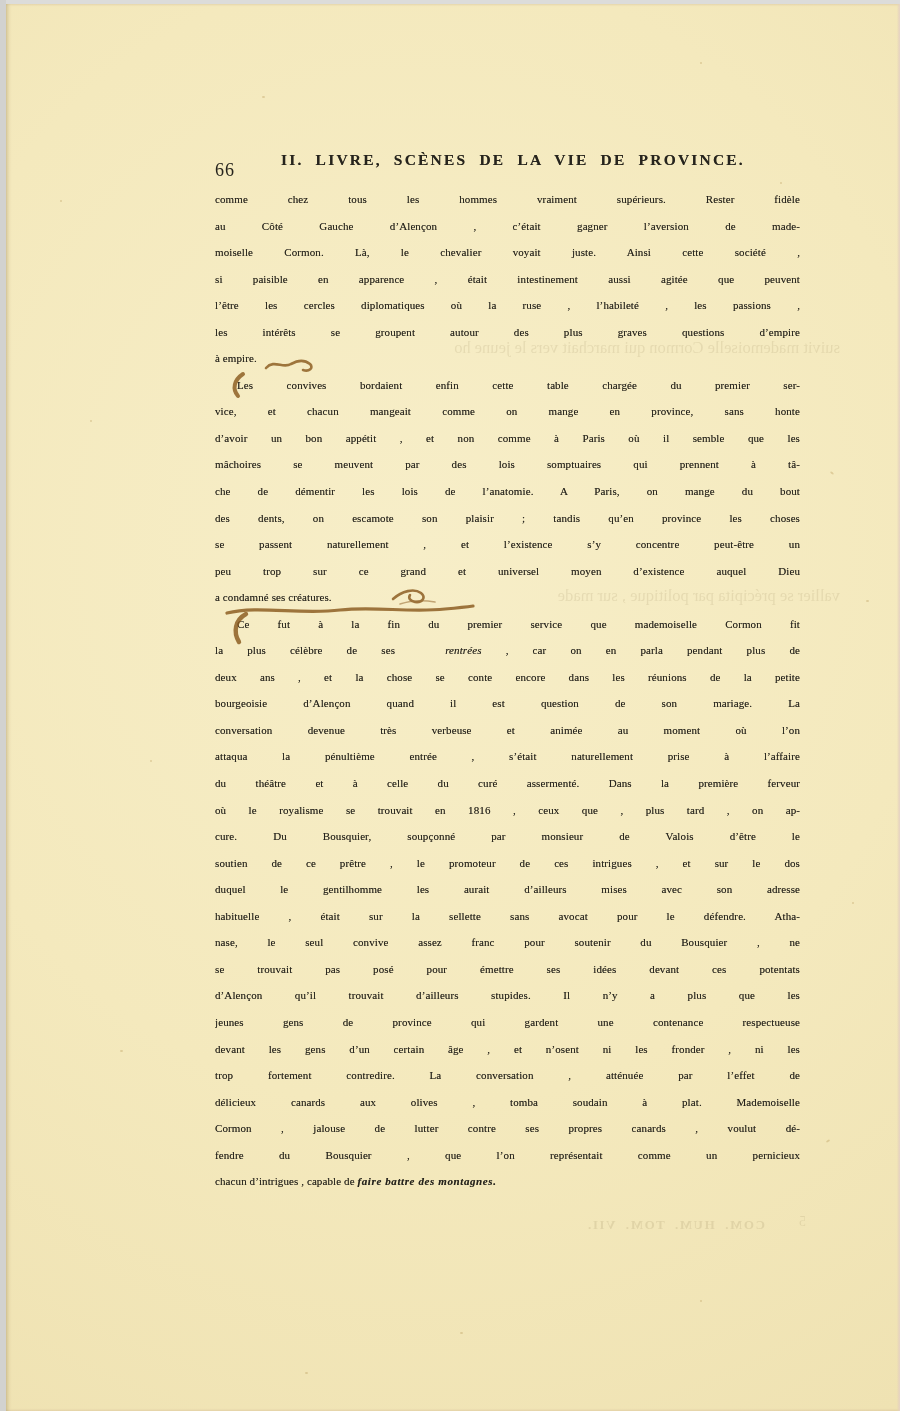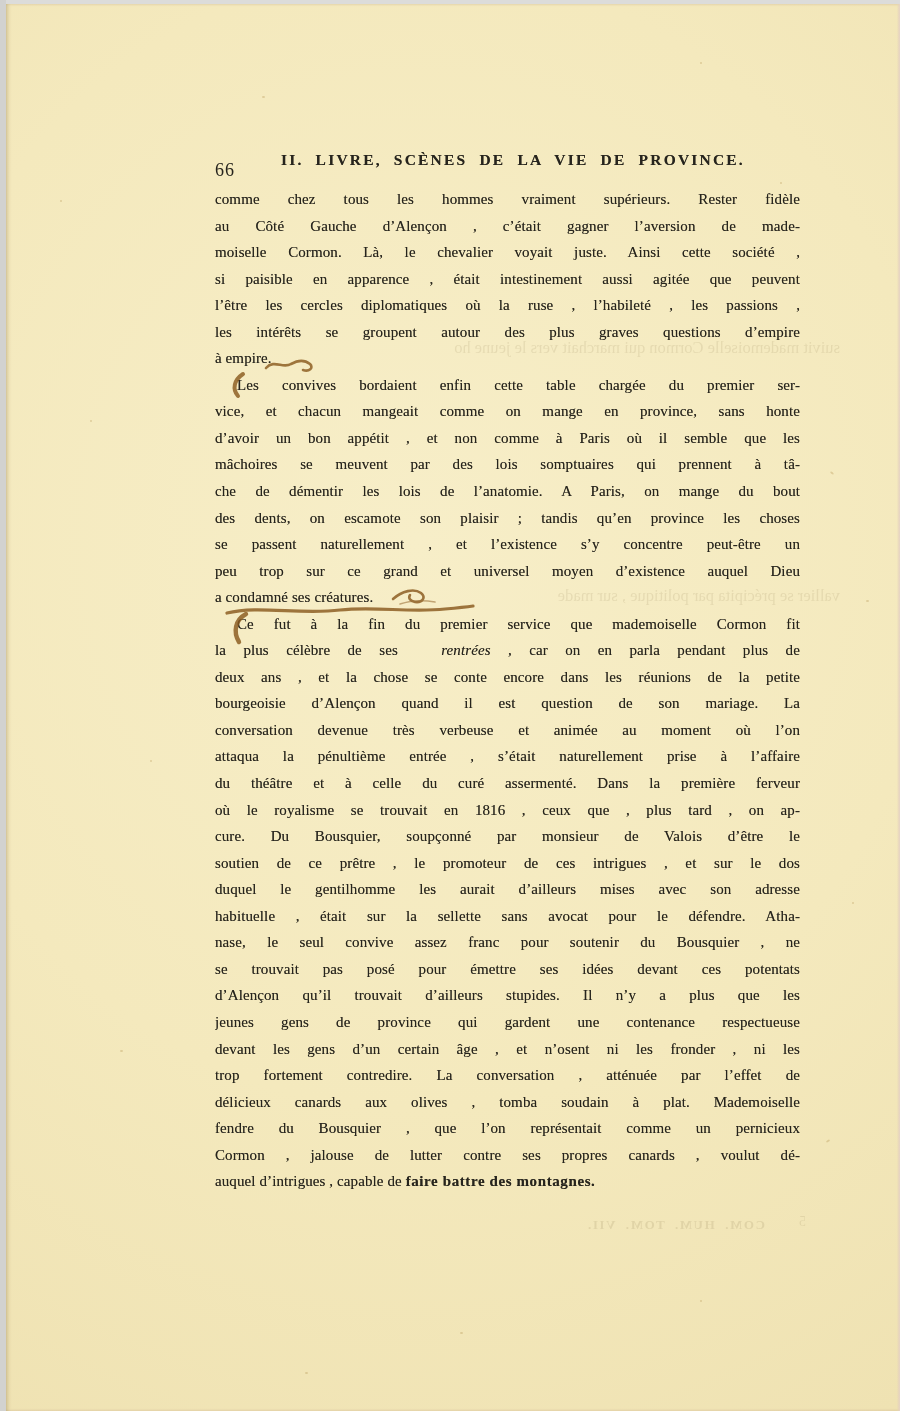--- a/index.html
+++ b/index.html
@@ -8,25 +8,25 @@
   
   .edge-top{position:absolute;left:0;top:0;width:900px;height:4px;background:#dcdcda;}
   .edge-left{position:absolute;left:0;top:0;width:6px;height:1411px;background:#d2d2d0;}
   
   .paper{position:absolute;left:6px;top:4px;width:894px;height:1407px;
     background:radial-gradient(ellipse 130% 90% at 46% 38%, #f7eec8 0%, #f4e9bd 45%, #efe2b2 80%, #ecdea9 100%);
     box-shadow:inset 3px 0 4px -2px rgba(140,120,70,.45), inset -1px 0 2px rgba(210,180,150,.5);}
   .paper::after{content:"";position:absolute;right:0;top:0;width:3px;height:100%;background:linear-gradient(to left,#e7d5c6,rgba(231,213,198,0));}
   
   .textblock{position:absolute;left:215px;top:186px;width:585px;color:#26241d;
-    font-size:15px;letter-spacing:.1px;text-shadow:0 0 .4px rgba(45,40,28,.55);}
+    font-size:11px;letter-spacing:.1px;text-shadow:0 0 .4px rgba(45,40,28,.55);}
   .line{height:26.55px;line-height:26.55px;text-align:justify;text-align-last:justify;overflow:hidden;white-space:normal;}
   .line.plast{text-align-last:left;}
   .it{font-style:italic;margin-left:26px;}
-  .it2{font-weight:700;letter-spacing:.6px;}
+  .it2{font-style:italic;font-weight:700;letter-spacing:.6px;}
   
   .header{position:absolute;left:215px;top:148px;width:585px;height:26px;color:#26241d;}
   .pageno{position:absolute;left:0;top:12px;font-size:18px;letter-spacing:1px;}
   .runtitle{position:absolute;left:66px;top:3px;font-size:15.5px;font-weight:700;letter-spacing:2.2px;word-spacing:6px;white-space:nowrap;text-shadow:0 0 .4px rgba(45,40,28,.5);}
   
   .ghost{position:absolute;transform:scaleX(-1);color:#8d7b50;opacity:.15;filter:blur(.6px);white-space:nowrap;overflow:hidden;}
   .ghost.g1{left:440px;top:338px;width:400px;font-size:16.5px;}
   .ghost.g2{left:450px;top:586px;width:390px;font-size:16.5px;}
   .ghost.imprint{left:520px;top:1217px;width:245px;font-size:13px;font-weight:700;letter-spacing:1.6px;word-spacing:4px;opacity:.17;}
   .ghost.sig{left:786px;top:1214px;width:20px;font-size:14px;opacity:.15;}
@@ -82,23 +82,23 @@
       <div class="line"><span>soutien de ce prêtre , le promoteur de ces intrigues , et sur le dos</span></div>
       <div class="line"><span>duquel le gentilhomme les aurait d’ailleurs mises avec son adresse</span></div>
       <div class="line"><span>habituelle , était sur la sellette sans avocat pour le défendre. Atha-</span></div>
       <div class="line"><span>nase, le seul convive assez franc pour soutenir du Bousquier , ne</span></div>
       <div class="line"><span>se trouvait pas posé pour émettre ses idées devant ces potentats</span></div>
       <div class="line"><span>d’Alençon qu’il trouvait d’ailleurs stupides. Il n’y a plus que les</span></div>
       <div class="line"><span>jeunes gens de province qui gardent une contenance respectueuse</span></div>
       <div class="line"><span>devant les gens d’un certain âge , et n’osent ni les fronder , ni les</span></div>
       <div class="line"><span>trop fortement contredire. La conversation , atténuée par l’effet de</span></div>
       <div class="line"><span>délicieux canards aux olives , tomba soudain à plat. Mademoiselle</span></div>
+      <div class="line"><span>Cormon , jalouse de lutter contre ses propres canards , voulut dé-</span></div>
       <div class="line"><span>fendre du Bousquier , que l’on représentait comme un pernicieux</span></div>
-      <div class="line"><span>Cormon , jalouse de lutter contre ses propres canards , voulut dé-</span></div>
-      <div class="line plast"><span>auquel d’intrigues , capable de </span><span class="it2">faire battre des montagnes.</span></div>
+      <div class="line plast"><span>chacun d’intrigues , capable de </span><span class="it2">faire battre des montagnes.</span></div>
     </div>
 
   <svg class="marks" width="900" height="1411" viewBox="0 0 900 1411">
     <g fill="none" stroke="#8a5a1e" stroke-linecap="round" opacity="0.82">
       <path stroke-width="2.6" d="M266,368 C274,359 283,369 291,364 C298,360 305,360 310,364 C314,368 309,372 303,370"></path>
       <path stroke-width="4" d="M243,374 C234,380 232,389 238,396"></path>
       <path stroke-width="2.6" d="M393,599 C402,591 414,588 421,593 C426,597 423,603 415,602 C410,601 408,598 410,595"></path>
       <path stroke-width="3.2" d="M227,613 C258,605 300,615 340,610 C375,606 410,613 445,609 C456,608 466,607 473,606"></path>
       <path stroke-width="1.6" opacity="0.6" d="M400,604 C412,600 424,600 435,602"></path>
       <path stroke-width="4.4" d="M246,614 C235,620 233,632 239,642"></path>

